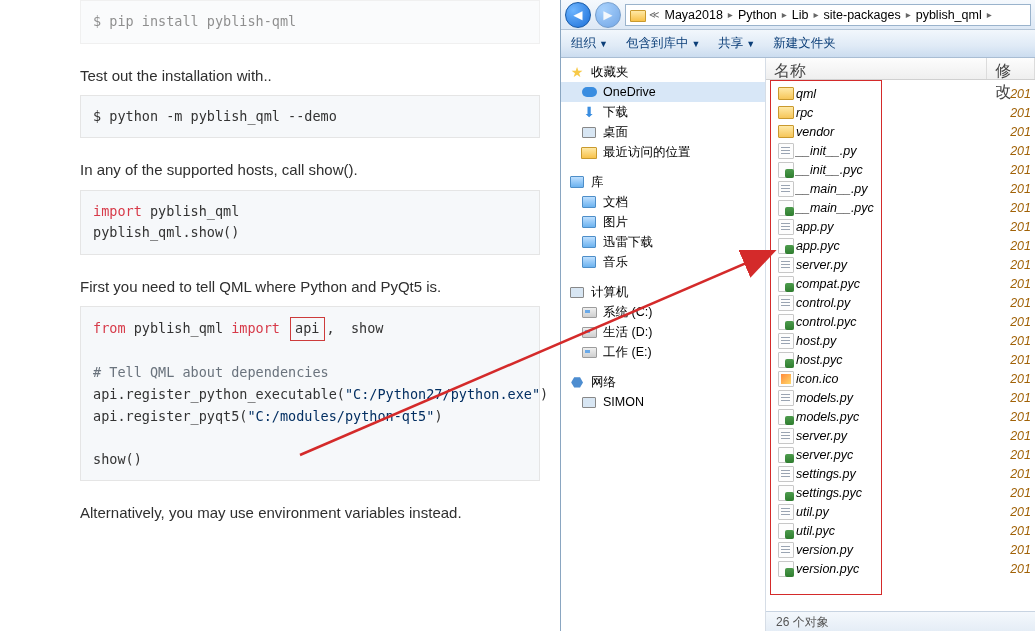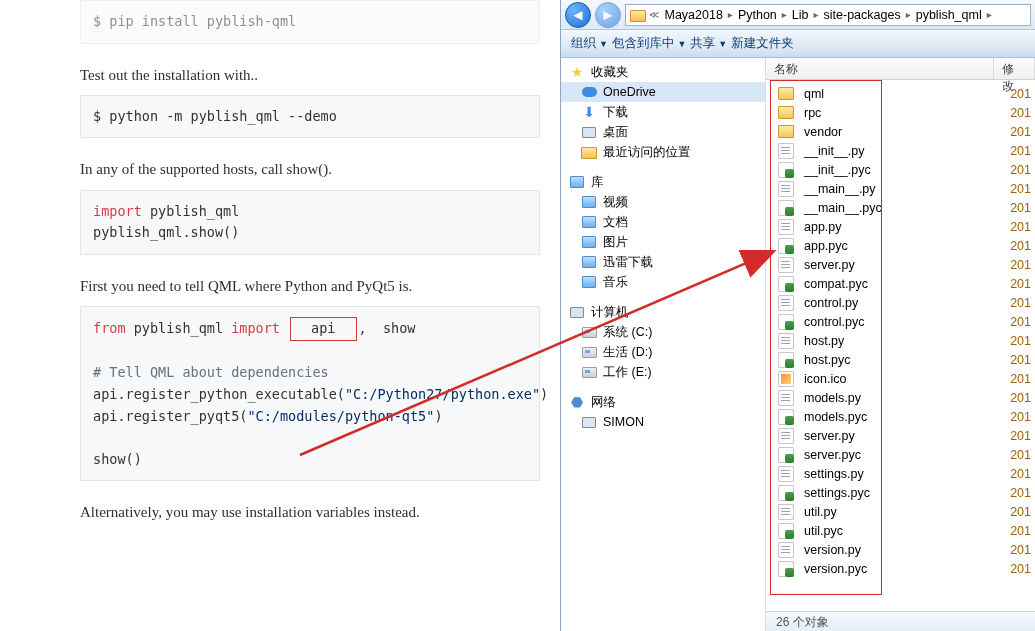--- a/index.html
+++ b/index.html
@@ -30,29 +30,29 @@
     border: 1px solid #e5e5e5;
     border-radius: 0;
     padding: 10px 12px;
     font-family: "Consolas","Menlo",monospace;
     font-size: 13.5px;
     color: #333;
     margin: 8px 0 20px 0;
     line-height: 1.6;
     white-space: pre;
   }
-  .doc p { margin: 8px 0; line-height: 1.55; font-family: Liberation Serif, serif; }
+  .doc p { margin: 8px 0; line-height: 1.55; }
   .doc h2 { font-size: 24px; font-weight: 600; margin: 40px 0 10px; color:#222;}
   .kw   { color: #d73a49; }
   .s    { color: #032f62; }
   .c    { color: #6a737d; }
   .api-box {
     display:inline-block;
     border:1px solid #cd3b3b;
-    padding:0 20px;
+    padding:0 4px;
     margin:0 2px;
     text-align:center;
   }
   
   .explorer {
     position:absolute;
     left: 560px;
     top: 0;
     width: 475px;
     height: 631px;
@@ -98,21 +98,21 @@
     border:1px solid #c99a2e;
     border-radius:1px 1px 0 0;
     position:relative; top:1px;
   }
   
   .toolbar {
     height:28px;
     background: linear-gradient(#f2f7fc,#dfeaf6 60%,#cbdcef);
     border-bottom:1px solid #a9bdd3;
     display:flex;align-items:center;
-    padding:0 10px; gap:4px;
+    padding:0 10px; gap:18px;
     color:#0b3e78;
   }
   .toolbar span { cursor:default; }
   .tri { font-size:9px; color:#0b3e78; padding-left:3px;}
   
   .expbody {
     display:flex;
     height: calc(100% - 58px);
   }
   .tree {
@@ -124,37 +124,38 @@
   .filespane {
     flex:1;
     position:relative;
     overflow:auto;
   }
   .colhdr {
     height:22px;
     background: linear-gradient(#fdfdfd,#efefef);
     border-bottom:1px solid #d0d0d0;
     display:flex;
-    font-size:12px;color:#444;
+    font-size:16px;color:#444;
   }
   .colhdr > div { padding:3px 8px; border-right:1px solid #dcdcdc;}
   .colhdr .c1{ width:230px;}
   .filelist { padding:4px 4px 6px 12px; position:relative;}
   .redbox {
     position:absolute;
     left:4px; top:0;
     width: 112px;
     height: 515px;
     border:1px solid #d42a2a;
     pointer-events:none;
   }
   .frow {
     display:flex;align-items:center;
-    gap:10px; height:19px;
+    gap:2px; height:19px;
     white-space:nowrap;
+    font-style:italic;
   }
   .frow .datecol {
     position:absolute;
     right:4px;
     color:#a16207;
   }
   .ico {
     width:16px;height:16px;display:inline-flex;
     align-items:center;justify-content:center;
     flex:0 0 16px;
@@ -244,21 +245,21 @@
   <p>First you need to tell QML where Python and PyQt5 is.</p>
 
   <div class="codebox"><span class="kw">from</span><span> pyblish_qml </span><span class="kw">import</span> <span class="api-box">api</span><span>,  show</span>
 
 <span class="c"># Tell QML about dependencies</span>
 <span>api.register_python_executable(</span><span class="s">"C:/Python27/python.exe"</span><span>)</span>
 <span>api.register_pyqt5(</span><span class="s">"C:/modules/python-qt5"</span><span>)</span>
 
 <span>show()</span></div>
 
-  <p>Alternatively, you may use installation variables instead.</p>
+  <p>Alternatively, you may use environment variables instead.</p>
 </div>
 
 <div class="explorer">
 
   <div class="addrbar">
     <div class="navbtn">◄</div>
     <div class="navbtn" style="opacity:.55">►</div>
     <div class="addrpath">
       <span class="folder-glyph"></span>
       <span class="sep">≪</span>
@@ -316,26 +317,20 @@
         <div class="grphdr">
           <span class="tico">
               <span class="libico"></span>
             </span>
           <span>库</span>
         </div>
         <div class="tnode tindent1">
             <span class="tico">
               <span class="libico"></span>
             </span>
-            <span>视频</span>
-          </div>
-        <div class="tnode tindent1">
-            <span class="tico">
-              <span class="libico"></span>
-            </span>
             <span>文档</span>
           </div>
         <div class="tnode tindent1">
             <span class="tico">
               <span class="libico"></span>
             </span>
             <span>图片</span>
           </div>
         <div class="tnode tindent1">
             <span class="tico">

